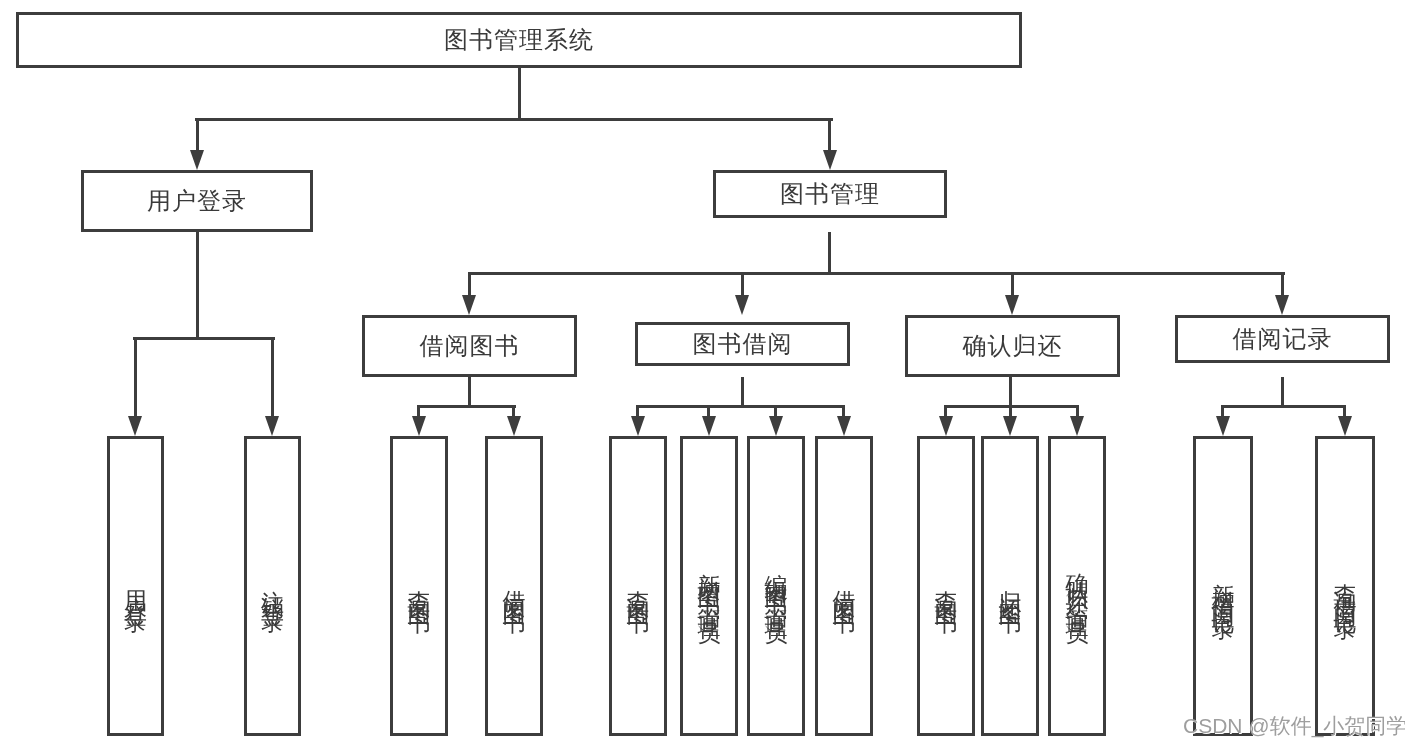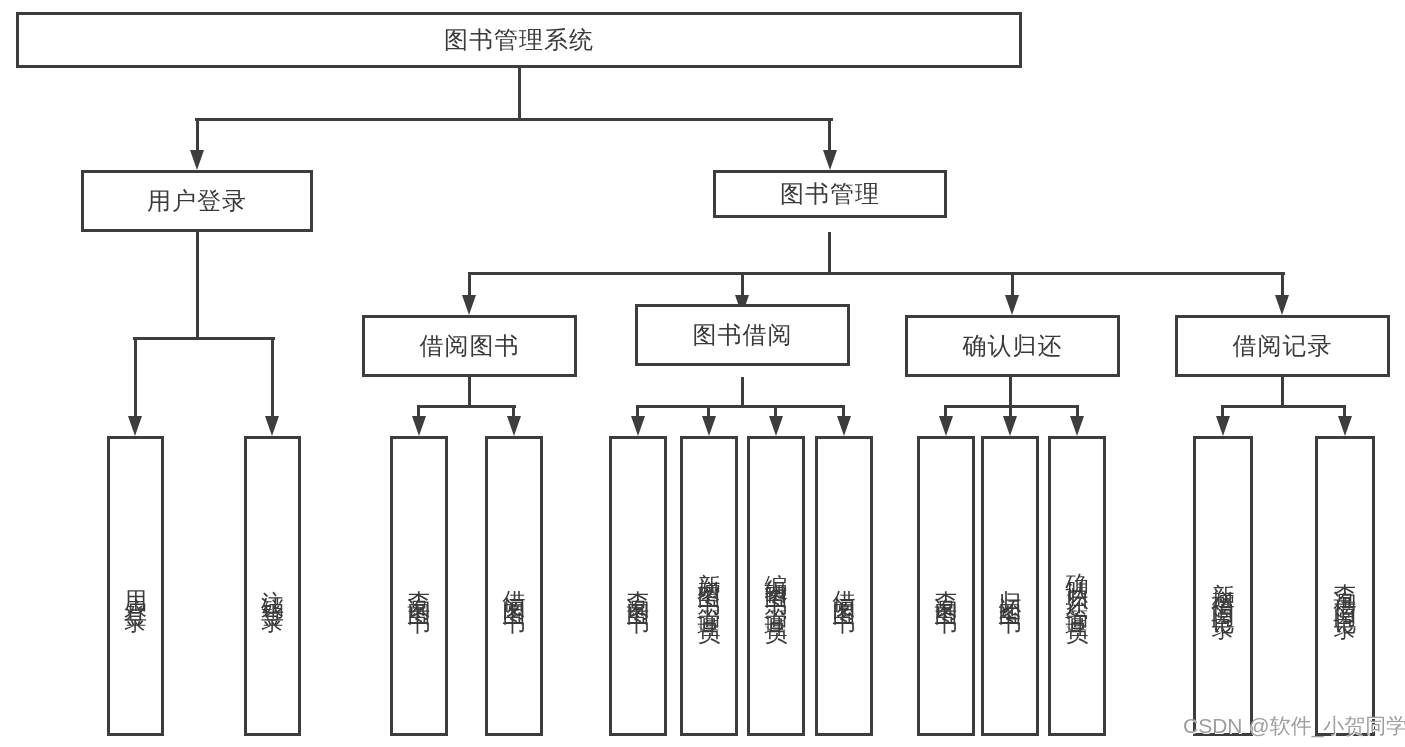--- a/index.html
+++ b/index.html
@@ -95,27 +95,27 @@
   <div class="ln" style="left:741px;top:272px;width:3px;height:23px"></div>
   <div class="arrow" style="left:735px;top:295px"></div>
   <div class="ln" style="left:1011px;top:272px;width:3px;height:23px"></div>
   <div class="arrow" style="left:1005px;top:295px"></div>
   <div class="ln" style="left:1281px;top:272px;width:3px;height:23px"></div>
   <div class="arrow" style="left:1275px;top:295px"></div>
 
   <div class="node h" style="left:362px;top:315px;width:215px;height:62px">
     <span>借阅图书</span>
   </div>
-  <div class="node h" style="left:635px;top:304px;width:215px;height:62px">
+  <div class="node h" style="left:635px;top:322px;width:215px;height:44px">
     <span>图书借阅</span>
   </div>
   <div class="node h" style="left:905px;top:315px;width:215px;height:62px">
     <span>确认归还</span>
   </div>
-  <div class="node h" style="left:1175px;top:315px;width:215px;height:62px">
+  <div class="node h" style="left:1175px;top:315px;width:215px;height:48px">
     <span>借阅记录</span>
   </div>
 
   <div class="ln" style="left:468px;top:377px;width:3px;height:28px"></div>
   <div class="ln" style="left:417px;top:405px;width:99px;height:3px"></div>
   <div class="ln" style="left:417px;top:405px;width:3px;height:11px"></div>
   <div class="arrow" style="left:412px;top:416px"></div>
   <div class="ln" style="left:512px;top:405px;width:3px;height:11px"></div>
   <div class="arrow" style="left:507px;top:416px"></div>
 

